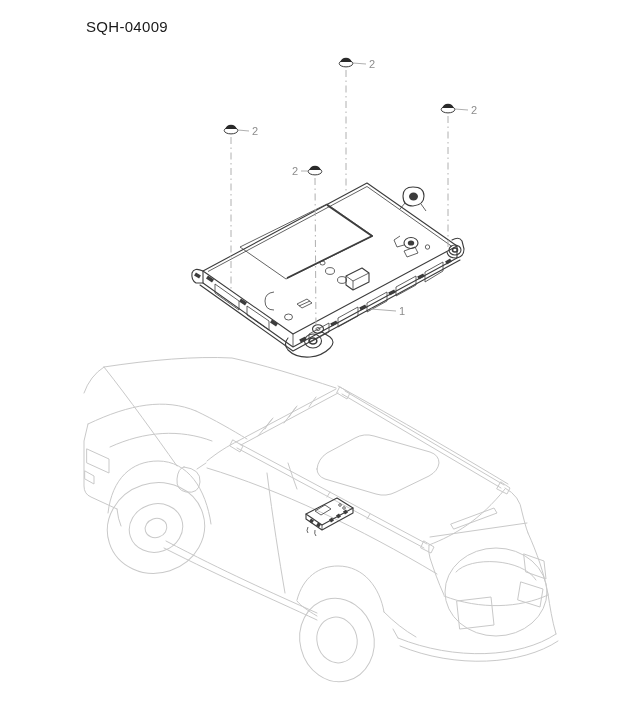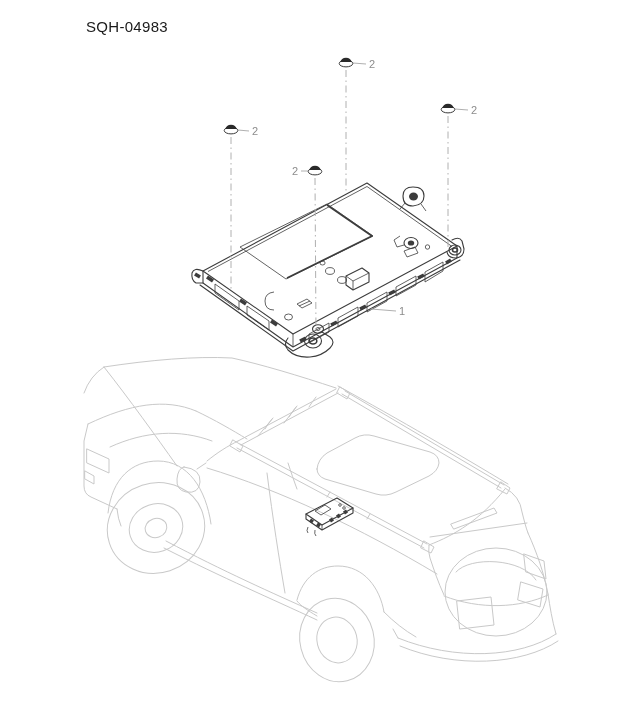--- a/index.html
+++ b/index.html
@@ -29,21 +29,21 @@
   .flange{fill:#ffffff;stroke:var(--part-line);stroke-width:1;}
   .vl{stroke:var(--vehicle-line);fill:none;stroke-width:1;stroke-linejoin:round;stroke-linecap:round;}
   .leader{stroke:var(--leader-line);fill:none;stroke-width:1;stroke-dasharray:7 3.5 1.5 3.5;}
   .leader-solid{stroke:var(--leader-line);fill:none;stroke-width:1;}
   .callout{fill:var(--label-text);font:11px "Liberation Sans",sans-serif;}
 </style>
 </head>
 <body>
 
 <div class="canvas">
-  <div class="diagram-code">SQH-04983</div>
+  <div class="diagram-code">SQH-04009</div>
 
   <svg width="641" height="704" viewBox="0 0 641 704">
 
     <g>
 
       <path class="vl" d="M84,393 Q90,376 104,367"></path>
       <path class="vl" d="M104,367 C150,360 195,356 232,358 C260,364 300,376 336,388"></path>
       <path class="vl" d="M104,367 C130,400 155,435 177,466"></path>
       <path class="vl" d="M88,424 C130,404 165,398 196,411"></path>
       <path class="vl" d="M88,424 L84,441 L84,486 Q84,494 91,497 L117,509"></path>

